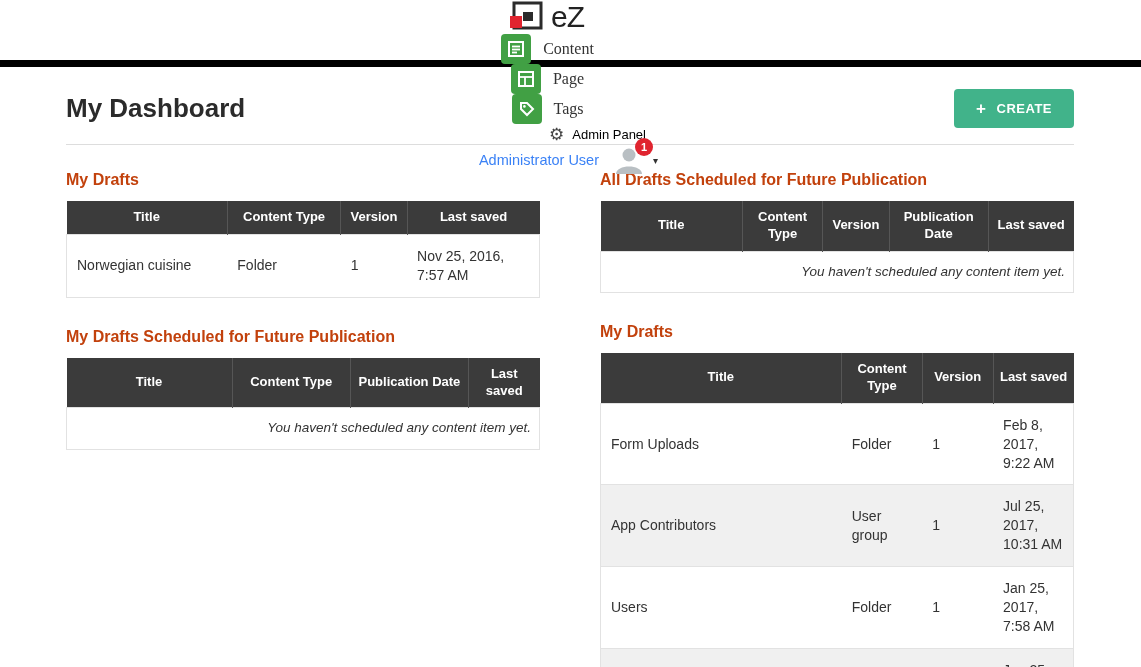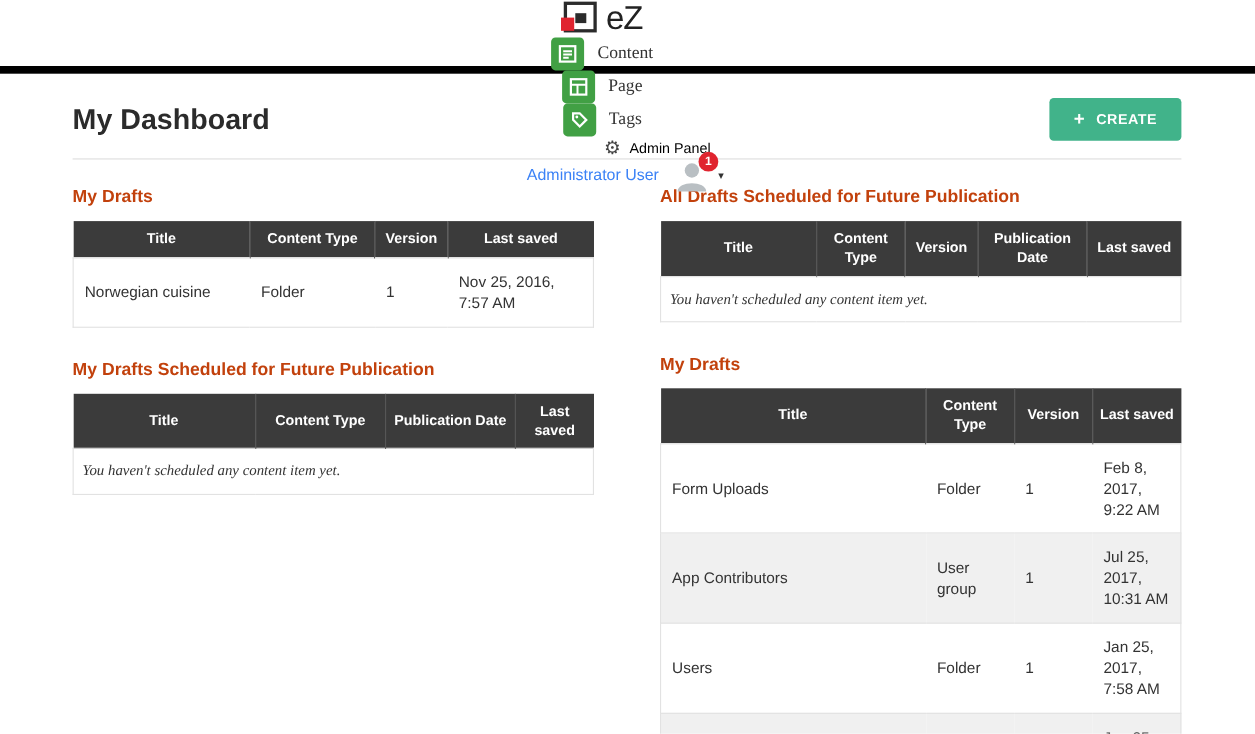--- a/index.html
+++ b/index.html
@@ -51,21 +51,21 @@
   .section { margin-bottom: 30px; }
 
   table { border-collapse: collapse; width: 100%; table-layout: fixed; }
   thead th { background: #3b3b3b; color: #fff; font-size: 13px; font-weight: bold;
              text-align: center; padding: 8px 6px; vertical-align: middle; line-height: 1.3; }
   thead th + th { border-left: 1px solid #565656; }
   tbody td { font-size: 14px; color: #333; text-align: left; padding: 12px 8px 12px 10px;
              vertical-align: middle; line-height: 1.35; word-wrap: break-word; }
   tbody tr { border: 1px solid #e2e2e2; background: #fff; cursor: pointer; }
   tbody tr.striped { background: #f0f0f0; }
-  .empty-cell { text-align: left; font-style: italic; font-size: 13.5px; padding: 11px 8px; cursor: default; font-family: Liberation Serif, serif; }
+  .empty-cell { text-align: right; font-style: italic; font-size: 13.5px; padding: 11px 8px; cursor: default; }
 
   
   .w-t1  { width: 34%; } .w-t2 { width: 24%; } .w-t3 { width: 14%; } .w-t4 { width: 28%; }
   .s-t1  { width: 35%; } .s-t2 { width: 25%; } .s-t3 { width: 25%; } .s-t4 { width: 15%; }
   .a-t1  { width: 30%; } .a-t2 { width: 17%; } .a-t3 { width: 14%; } .a-t4 { width: 21%; } .a-t5 { width: 18%; }
   .c-t1  { width: 51%; } .c-t2 { width: 17%; } .c-t3 { width: 15%; } .c-t4 { width: 17%; }
 </style>
 </head>
 <body>
 

